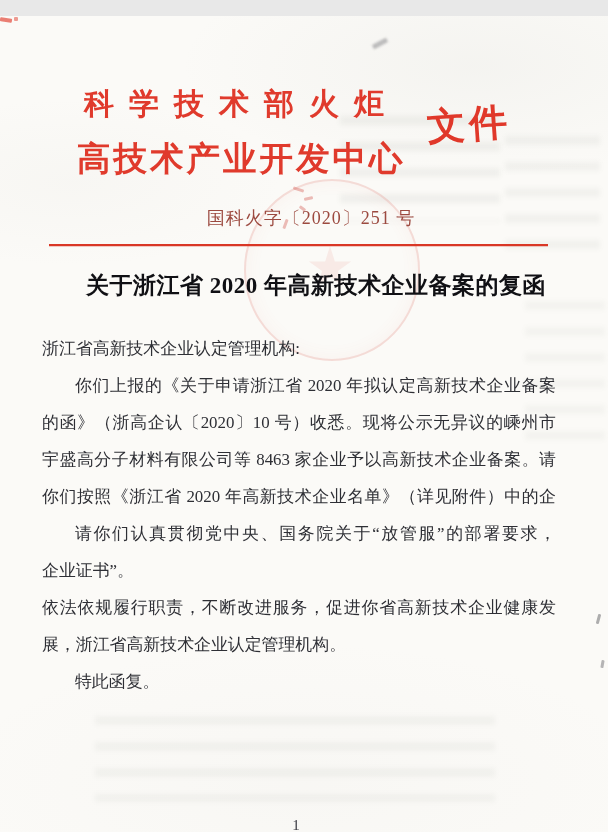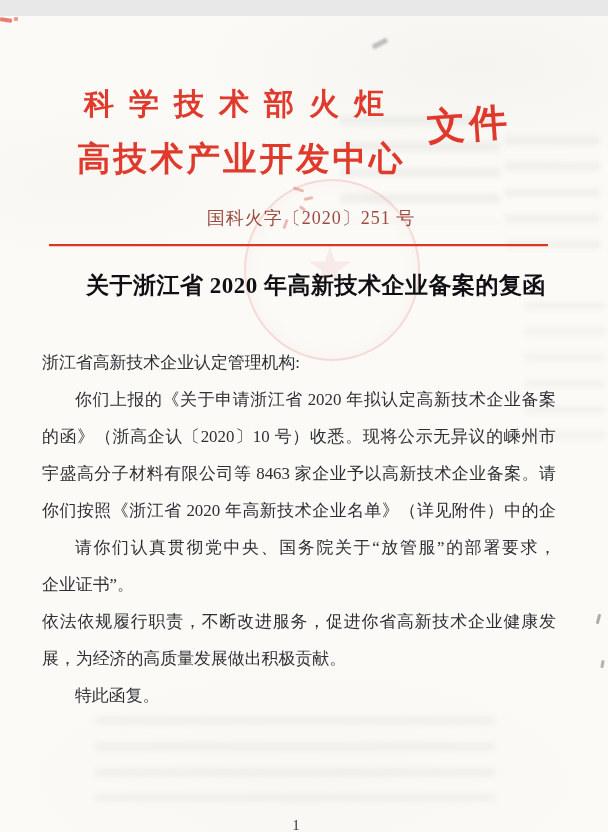--- a/index.html
+++ b/index.html
@@ -62,21 +62,21 @@
   .sm3{left:284px;top:203px;width:3px;height:10px;transform:rotate(20deg);}
   .sm4{left:299px;top:191px;width:7px;height:3px;transform:rotate(35deg);}
 
   
   .title{
     position:absolute;left:16px;top:252px;width:600px;
     text-align:center;font-size:23px;line-height:36px;font-weight:bold;
     color:#101014;letter-spacing:0.5px;white-space:nowrap;
   }
   .body-text{
-    position:absolute;left:42px;top:328px;width:514px;
+    position:absolute;left:42px;top:314px;width:514px;
     font-size:16.9px;color:#2e2f35;
   }
   .line{
     line-height:37px;height:37px;
     text-align:justify;text-align-last:left;
     white-space:nowrap;
   }
   .fill{text-align-last:justify;white-space:normal;overflow:hidden;}
   .indent{text-indent:1.95em;}
 
@@ -136,19 +136,19 @@
 
   <div class="body-text">
     <div class="line">浙江省高新技术企业认定管理机构:</div>
     <div class="line fill indent">你们上报的《关于申请浙江省 2020 年拟认定高新技术企业备案</div>
     <div class="line fill">的函》（浙高企认〔2020〕10 号）收悉。现将公示无异议的嵊州市</div>
     <div class="line fill">宇盛高分子材料有限公司等 8463 家企业予以高新技术企业备案。请</div>
     <div class="line fill">你们按照《浙江省 2020 年高新技术企业名单》（详见附件）中的企</div>
     <div class="line fill indent">请你们认真贯彻党中央、国务院关于“放管服”的部署要求，</div>
     <div class="line">企业证书”。</div>
     <div class="line fill">依法依规履行职责，不断改进服务，促进你省高新技术企业健康发</div>
-    <div class="line">展，为经济的高质量发展做出积极贡献。</div>
+    <div class="line">展，浙江省高新技术企业认定管理机构。</div>
     <div class="line indent">特此函复。</div>
   </div>
 
   <div class="page-number">1</div>
 
 </div>
 
 </body></html>

